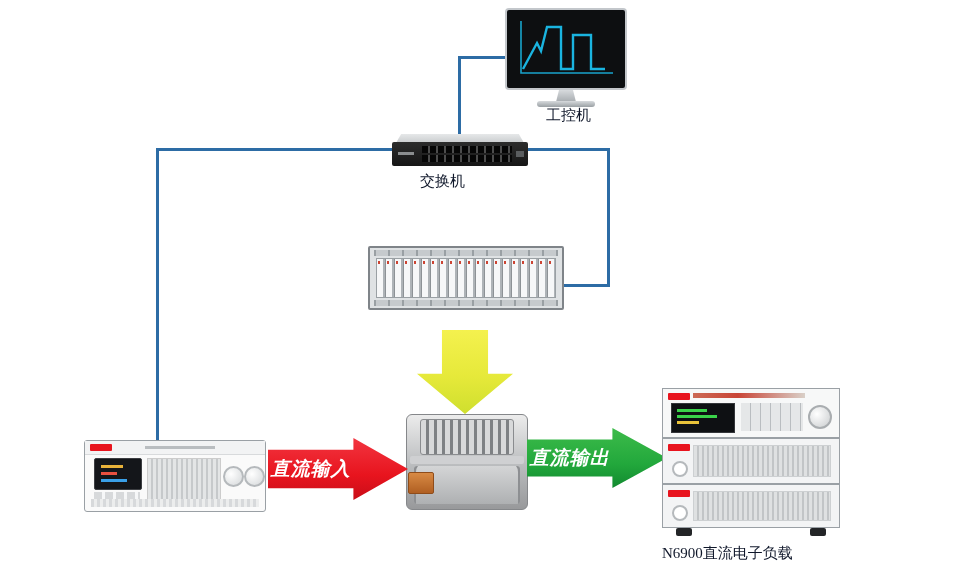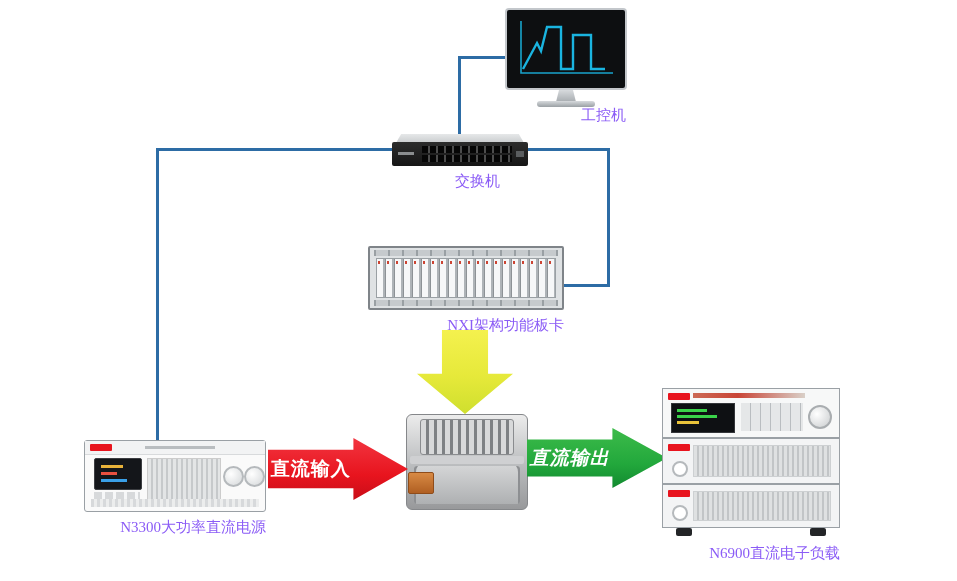--- a/index.html
+++ b/index.html
@@ -1,20 +1,20 @@
 <!DOCTYPE html>
 <html style="--cable-blue: #2d6ca5; --arrow-red: #e8141e; --arrow-green: #22a83c; --arrow-yellow: #e6e93a; --waveform-cyan: #1ab4e0; --brand-red: #e8141e;"><head>
 <meta charset="utf-8">
 <style>
   html,body{margin:0;padding:0;background:#fff;}
   .canvas{
     position:relative;width:957px;height:581px;background:#ffffff;overflow:hidden;
     font-family:"Liberation Serif","DejaVu Serif",serif;color:#000;
   }
-  .caption{position:absolute;font-size:15px;line-height:1.2;text-align:right;color:#8b5cf6;}
+  .caption{position:absolute;font-size:15px;line-height:1.2;text-align:left;color:#0f172a;}
 
   
   .cable{position:absolute;background:var(--cable-blue,#2d6ca5);}
 
   
   .monitor-screen{position:absolute;left:505px;top:8px;width:122px;height:82px;
     background:#0d0f11;border:2px solid #c3c7cb;border-radius:4px;box-sizing:border-box;}
   .monitor-screen svg{display:block;width:100%;height:100%;}
   .wave{fill:none;stroke:var(--waveform-cyan,#1ab4e0);stroke-width:2.4;}
   .waxis{fill:none;stroke:var(--waveform-cyan,#1ab4e0);stroke-width:1.6;opacity:.9;}
@@ -50,21 +50,21 @@
   .nxi-leds{position:absolute;left:8px;right:8px;top:13px;height:3px;
     background:repeating-linear-gradient(90deg,#cc4433 0 2px,transparent 2px 9px);}
 
   
   .arrow-down{position:absolute;left:417px;top:330px;width:96px;height:84px;
     background:linear-gradient(180deg,#f4f14e 0%,var(--arrow-yellow,#e6e93a) 55%,#cfdf2e 100%);
     clip-path:polygon(26% 0,74% 0,74% 52%,100% 52%,50% 100%,0 52%,26% 52%);}
   .arrow-right{position:absolute;
     clip-path:polygon(0 19%,61% 19%,61% 0,100% 50%,61% 100%,61% 81%,0 81%);}
   .arrow-red{left:268px;top:438px;width:140px;height:62px;
-    background:linear-gradient(180deg,#f23540,var(--arrow-red,#e8141e) 60%,#c90d18);}
+    background:linear-gradient(180deg,#f23540,var(--arrow-red,#e8141e) 60%,#c90d18);font-style:italic;}
   .arrow-green{left:527px;top:428px;width:140px;height:60px;
     background:linear-gradient(180deg,#3dbb4a,var(--arrow-green,#22a83c) 60%,#128a30);font-style:italic;}
   .arrow-label{position:absolute;left:0;top:50%;width:61%;transform:translateY(-50%);
     text-align:center;color:#fff;font-weight:bold;font-size:19px;letter-spacing:1px;}
 
   
   .dut{position:absolute;left:406px;top:414px;width:122px;height:96px;}
   .dut-body{position:absolute;inset:0;border:1px solid #85878a;border-radius:6px;
     background:linear-gradient(180deg,#ececec,#b9bbbd 55%,#98999b);}
   .dut-fins{position:absolute;left:14px;right:14px;top:5px;height:34px;border:1px solid #8a8c8f;
@@ -158,21 +158,20 @@
   </div>
   <div class="caption" style="left:420px;top:172px;width:80px;">交换机</div>
 
 
   <div class="nxi-rack">
     <div class="nxi-rail top"></div>
     <div class="nxi-slots"></div>
     <div class="nxi-leds"></div>
     <div class="nxi-rail bottom"></div>
   </div>
-  <div class="caption" style="left:368px;top:316px;width:196px;">NXI架构功能板卡</div>
 
   <div class="arrow-down"></div>
 
   <div class="dut">
     <div class="dut-body"></div>
     <div class="dut-fins"></div>
     <div class="dut-ledge"></div>
     <div class="dut-face"></div>
     <div class="dut-connector"></div>
   </div>
@@ -194,21 +193,20 @@
       <div class="psu-disp-a"></div>
       <div class="psu-disp-b"></div>
       <div class="psu-disp-c"></div>
     </div>
     <div class="psu-keys"></div>
     <div class="psu-grille"></div>
     <div class="psu-knob k1"></div>
     <div class="psu-knob k2"></div>
     <div class="psu-vent"></div>
   </div>
-  <div class="caption" style="left:84px;top:518px;width:182px;">N3300大功率直流电源</div>
 
   <div class="eload">
     <div class="eload-unit eload-u1">
       <div class="brand-chip" style="top:4px;"></div>
       <div class="eload-band"></div>
       <div class="eload-display">
         <div class="eld-l1"></div>
         <div class="eld-l2"></div>
         <div class="eld-l3"></div>
       </div>

